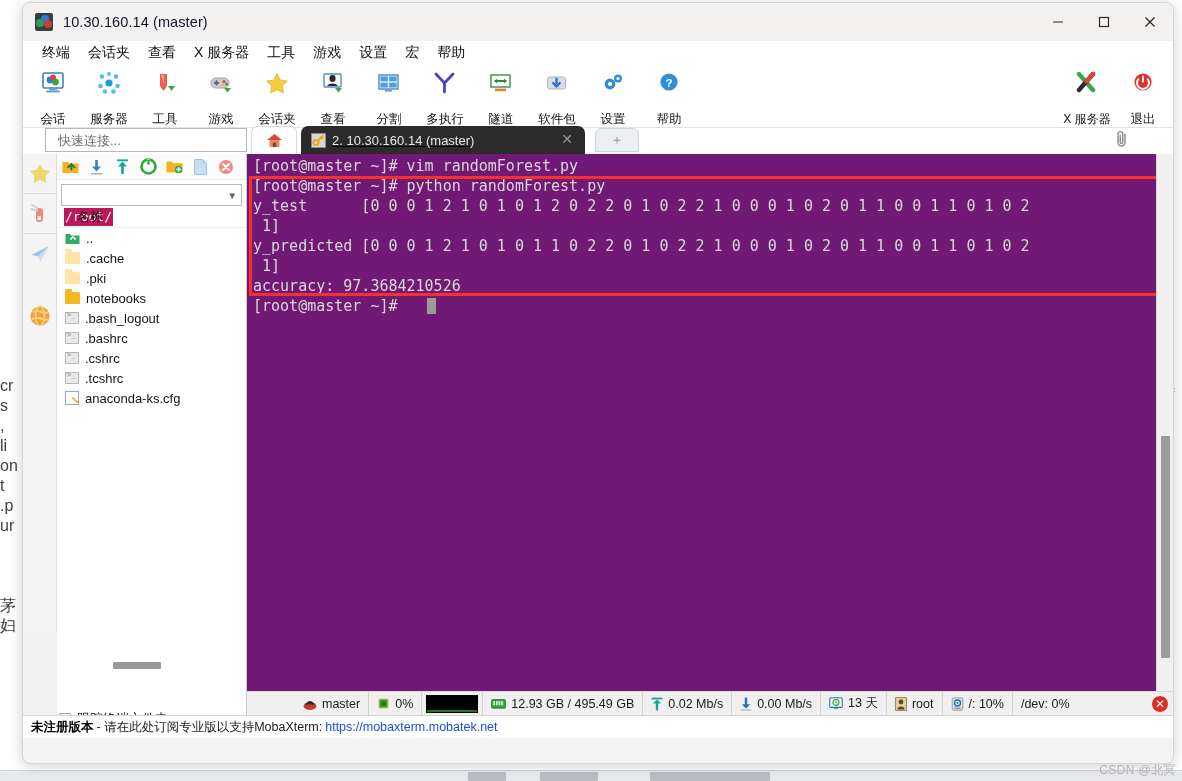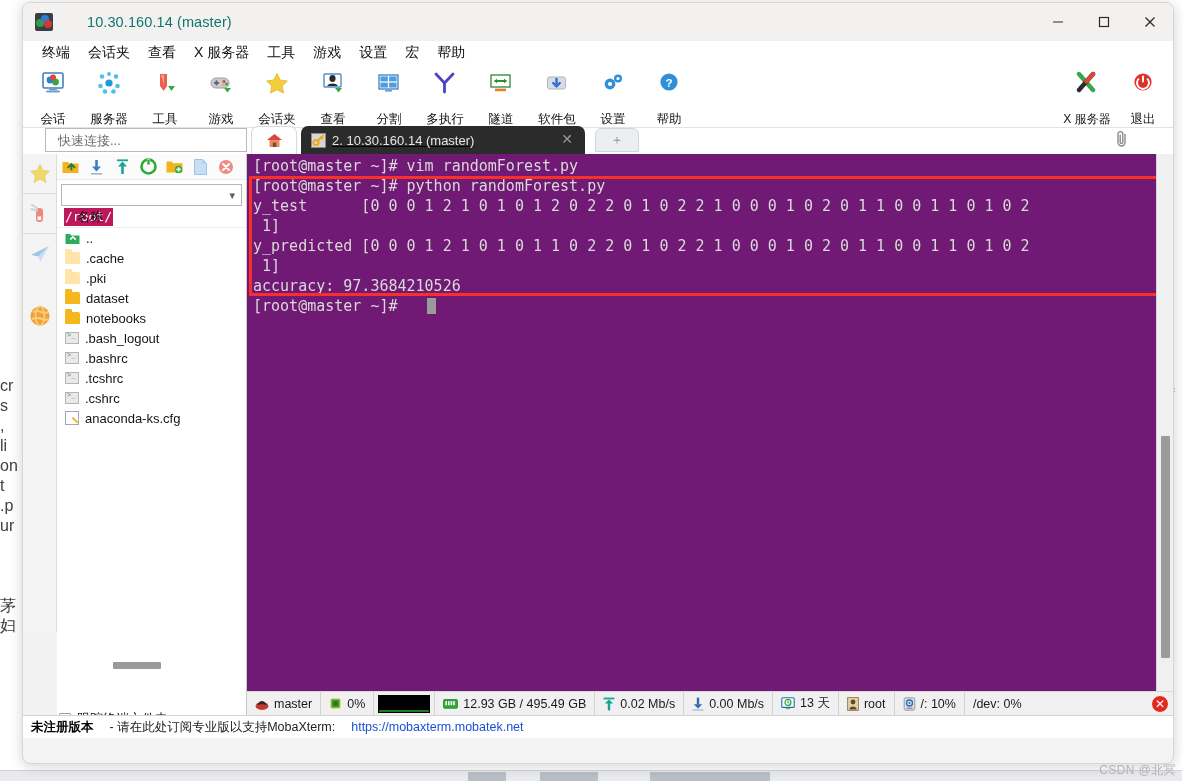--- a/index.html
+++ b/index.html
@@ -80,23 +80,22 @@
     position: absolute; inset: 0;
     background: #3a3f45;
     border-radius: 2px;
   }
   #app-icon .k-g { position: absolute; width: 8px; height: 8px; border-radius: 50%; }
   #app-icon .g1 { background: #2f9e4f; left: 1px;  top: 6px; }
   #app-icon .g2 { background: #2e7dd1; left: 6px;  top: 2px; }
   #app-icon .g3 { background: #cf3a36; left: 9px;  top: 7px; }
   #title-text {
     font-size: 14.5px;
-    color: #0f766e;
+    color: #0f172a;
     letter-spacing: .1px;
-    margin-left: 24px;
   }
   #win-controls {
     position: absolute; right: 0; top: 0;
     height: 38px; display: flex;
   }
   .win-btn {
     width: 46px; height: 38px;
     display: flex; align-items: center; justify-content: center;
     color: #2a2a2a;
   }
@@ -379,20 +378,21 @@
   }
 
   
   #statusbar {
     position: absolute;
     left: 224px; bottom: 23px;
     right: 0; height: 24px;
     background: #f0f0f0;
     display: flex; align-items: center;
     border-top: 1px solid #d9d9d9;
+    padding-left: 48px;
   }
   .sb-cell {
     height: 24px;
     display: flex; align-items: center;
     gap: 5px;
     padding: 0 8px;
     font-size: 12.5px;
     color: #1a1a1a;
     border-right: 1px solid #d2d2d2;
     white-space: nowrap;
@@ -417,21 +417,21 @@
   
   #footer {
     position: absolute; left: 0; bottom: 0;
     width: 1152px; height: 23px;
     background: #ffffff;
     border-top: 1px solid #d4d4d4;
     display: flex; align-items: center;
     padding-left: 8px;
     font-size: 12.5px;
     color: #222;
-    gap: 16px;
+    gap: 3px;
   }
   #footer .bold { font-weight: bold; color: #000; }
   #footer .link { color: #1a4fd6; }
   #watermark {
     position: absolute;
     right: 6px; bottom: 2px;
     font-size: 12px;
     color: #b4b4b4;
     letter-spacing: .4px;
   }
@@ -817,41 +817,37 @@
         <div class="fb-row">
           <span class="folder-ico" style="background:#ffe3a8;"></span>
           <span class="fb-name">.cache</span>
         </div>
         <div class="fb-row">
           <span class="folder-ico" style="background:#ffe3a8;"></span>
           <span class="fb-name">.pki</span>
         </div>
         <div class="fb-row">
           <span class="folder-ico" style="background:#f5b81c;"></span>
-          <span class="fb-name">dataset</span>
-        </div>
-        <div class="fb-row">
-          <span class="folder-ico" style="background:#f5b81c;"></span>
           <span class="fb-name">notebooks</span>
         </div>
         <div class="fb-row">
           <span class="file-ico"></span>
           <span class="fb-name">.bash_logout</span>
         </div>
         <div class="fb-row">
           <span class="file-ico"></span>
           <span class="fb-name">.bashrc</span>
         </div>
         <div class="fb-row">
           <span class="file-ico"></span>
-          <span class="fb-name">.tcshrc</span>
+          <span class="fb-name">.cshrc</span>
         </div>
         <div class="fb-row">
           <span class="file-ico"></span>
-          <span class="fb-name">.cshrc</span>
+          <span class="fb-name">.tcshrc</span>
         </div>
         <div class="fb-row">
           <span class="cfg-ico"></span>
           <span class="fb-name">anaconda-ks.cfg</span>
         </div>
       </div>
 
       <div id="fb-scroll-h">
           <div class="thumb"></div>
         </div>

